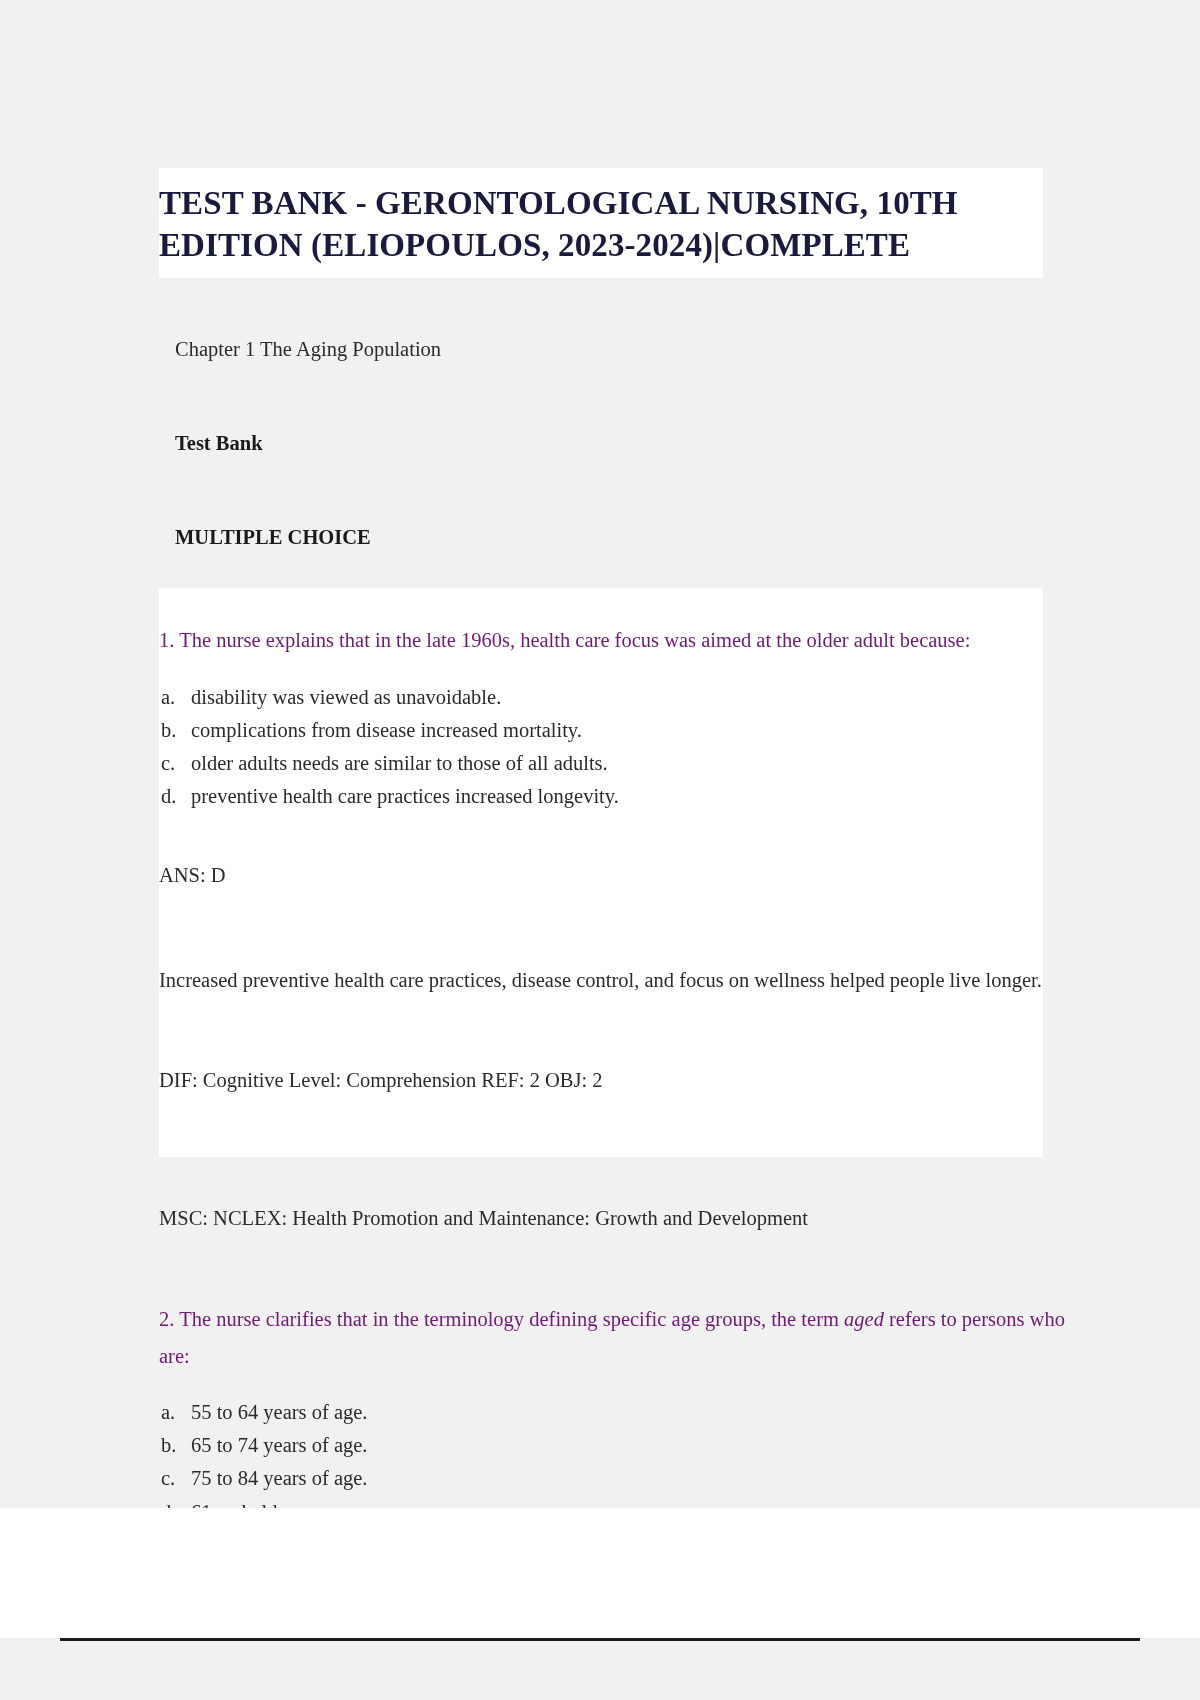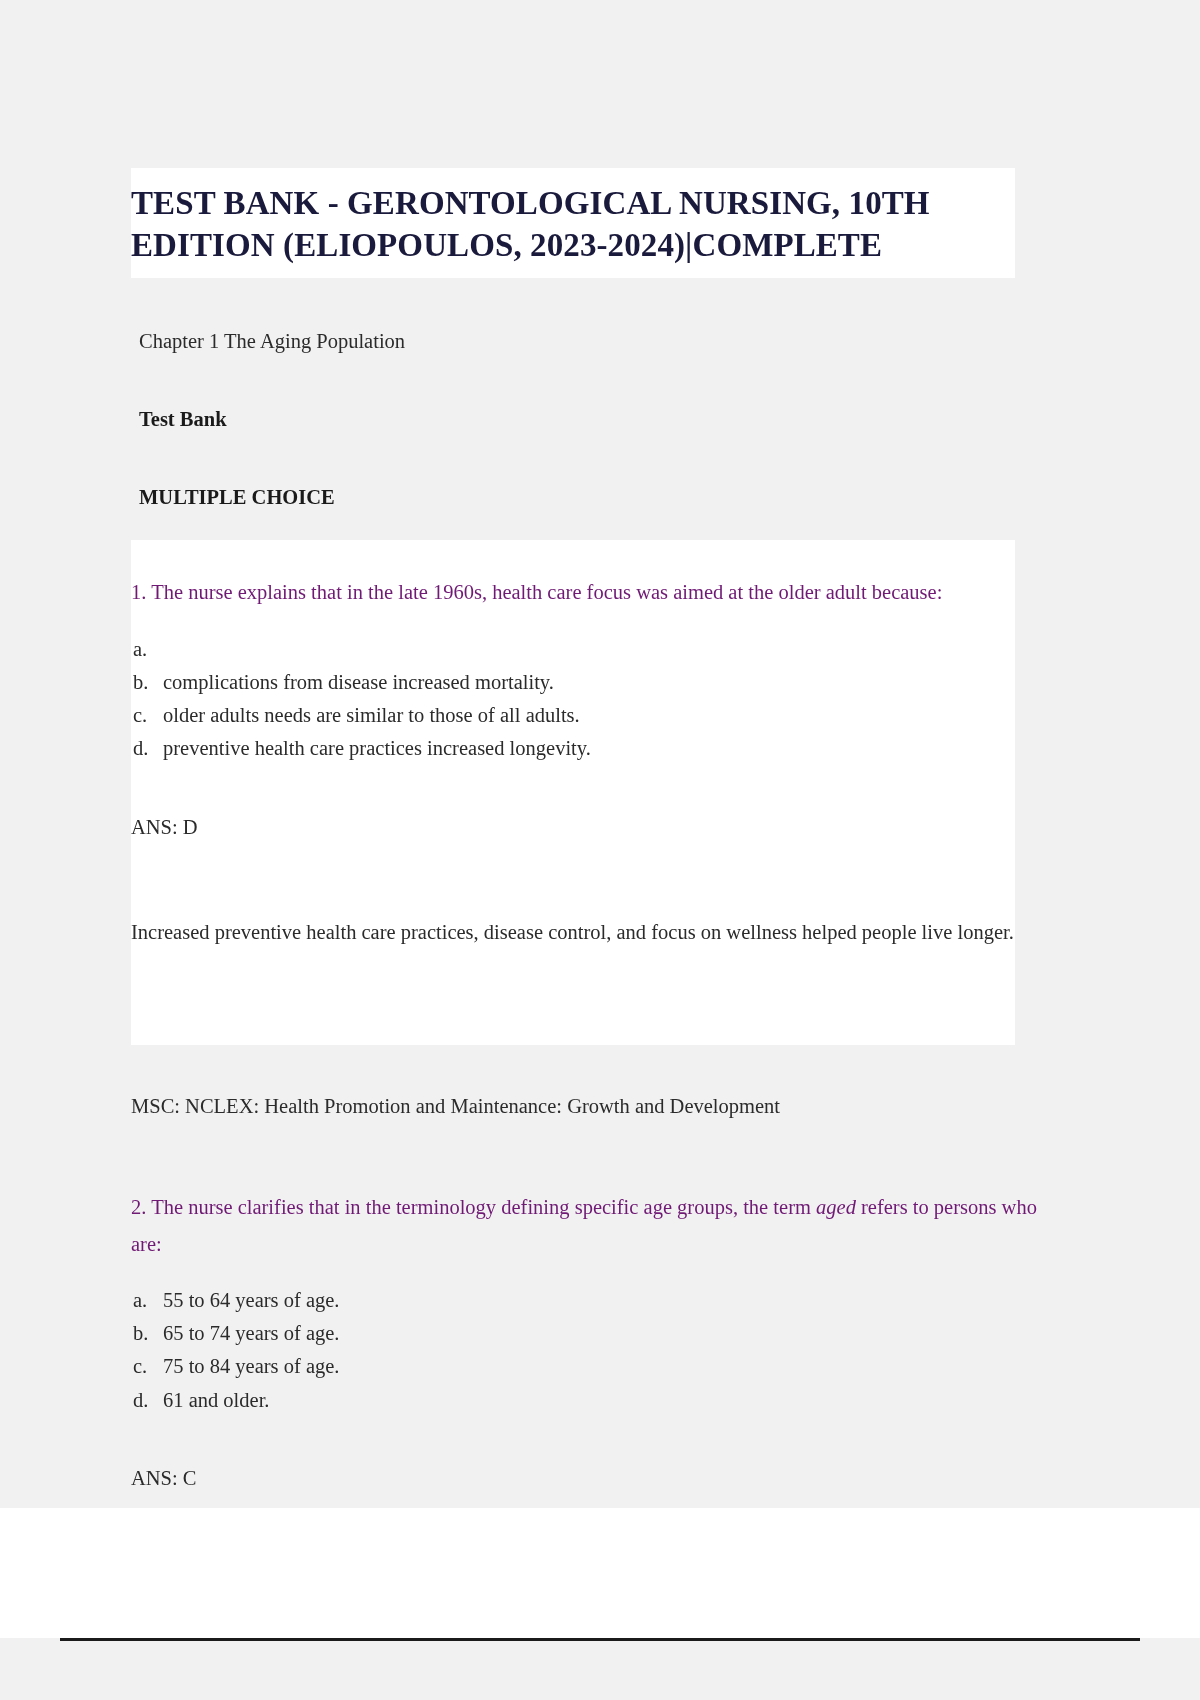--- a/index.html
+++ b/index.html
@@ -34,21 +34,21 @@
   .page-bottom-rule {
     position: absolute;
     left: 60px;
     right: 60px;
     top: 1638px;
     height: 3px;
     background: #1b1b1b;
   }
   .content {
     position: absolute;
-    left: 131px;
+    left: 159px;
     top: 168px;
     width: 910px;
   }
 
   
   .watermark {
     position: absolute;
     left: 400px;
     top: 610px;
     width: 330px;
@@ -71,21 +71,21 @@
     line-height: 1.28;
     color: #1a1a3c;
     margin: 0;
     letter-spacing: 0.1px;
   }
 
   .para {
     font-size: 20.5px;
     line-height: 1.55;
     color: #2b2b2b;
-    margin: 8px;
+    margin: 16px;
   }
   .block-gap-lg { height: 40px; }
   .block-gap-md { height: 30px; }
   .block-gap-sm { height: 18px; }
 
   .bold { font-weight: bold; color: #1a1a1a; }
   .italic { font-style: italic; }
 
   .whitebox {
     background: #ffffff;
@@ -164,20 +164,21 @@
     <p class="para bold">MULTIPLE CHOICE</p>
 
     <div class="block-gap-sm"></div>
 
     <div class="whitebox">
       <p class="q-text">1. The nurse explains that in the late 1960s, health care focus was aimed at the older adult because:</p>
 
       <ul class="choices">
         <li>
           <span class="lbl">a.</span>
+          <span>disability was viewed as unavoidable.</span>
         </li>
         <li>
           <span class="lbl">b.</span>
           <span>complications from disease increased mortality.</span>
         </li>
         <li>
           <span class="lbl">c.</span>
           <span>older adults needs are similar to those of all adults.</span>
         </li>
         <li>
@@ -189,20 +190,21 @@
       <div class="block-gap-md"></div>
 
       <p class="ans">ANS: D</p>
 
       <div class="block-gap-md"></div>
 
       <p class="rationale">Increased preventive health care practices, disease control, and focus on wellness helped people live longer.</p>
 
       <div class="block-gap-md"></div>
 
+      <p class="meta">DIF: Cognitive Level: Comprehension REF: 2 OBJ: 2</p>
 
       <div class="block-gap-md"></div>
 
     </div>
 
     <div class="block-gap-md"></div>
 
     <p class="meta">MSC: NCLEX: Health Promotion and Maintenance: Growth and Development</p>
 
     <div class="block-gap-md"></div>

